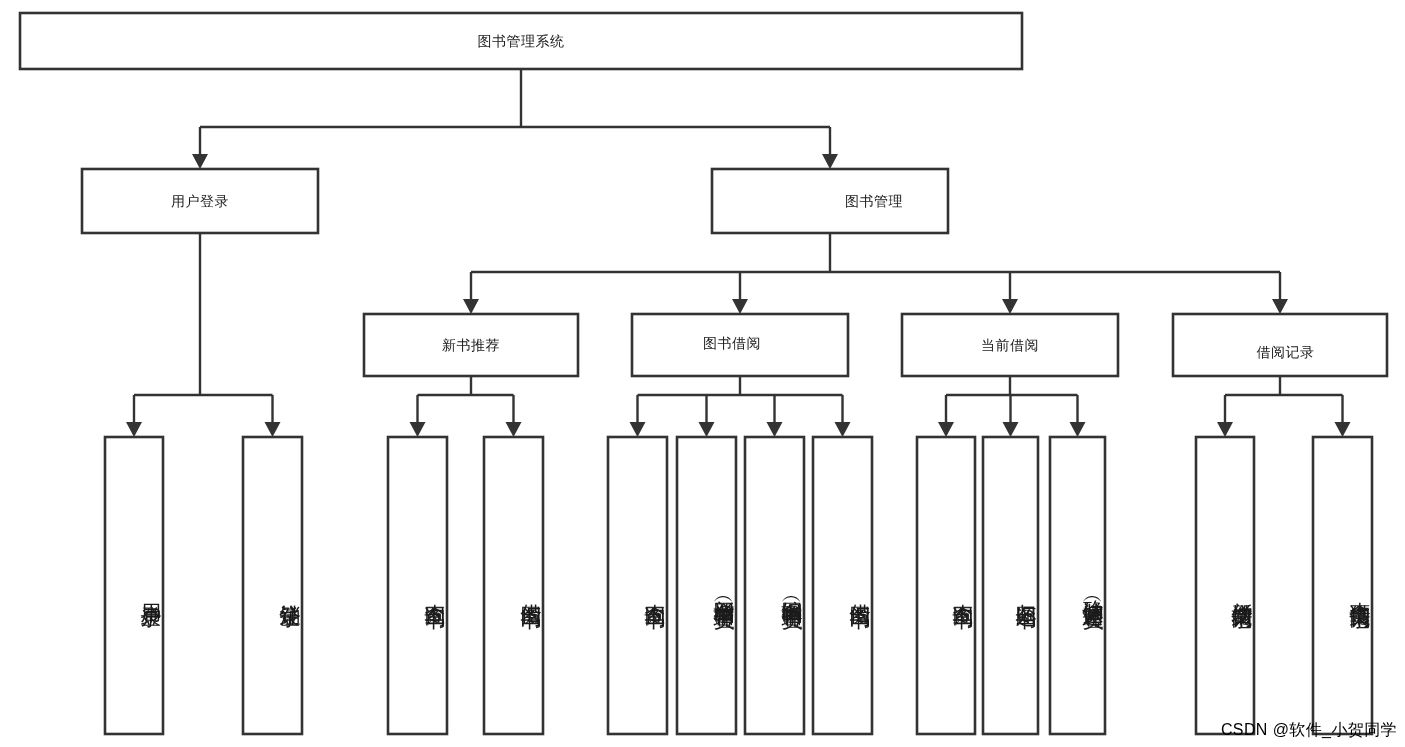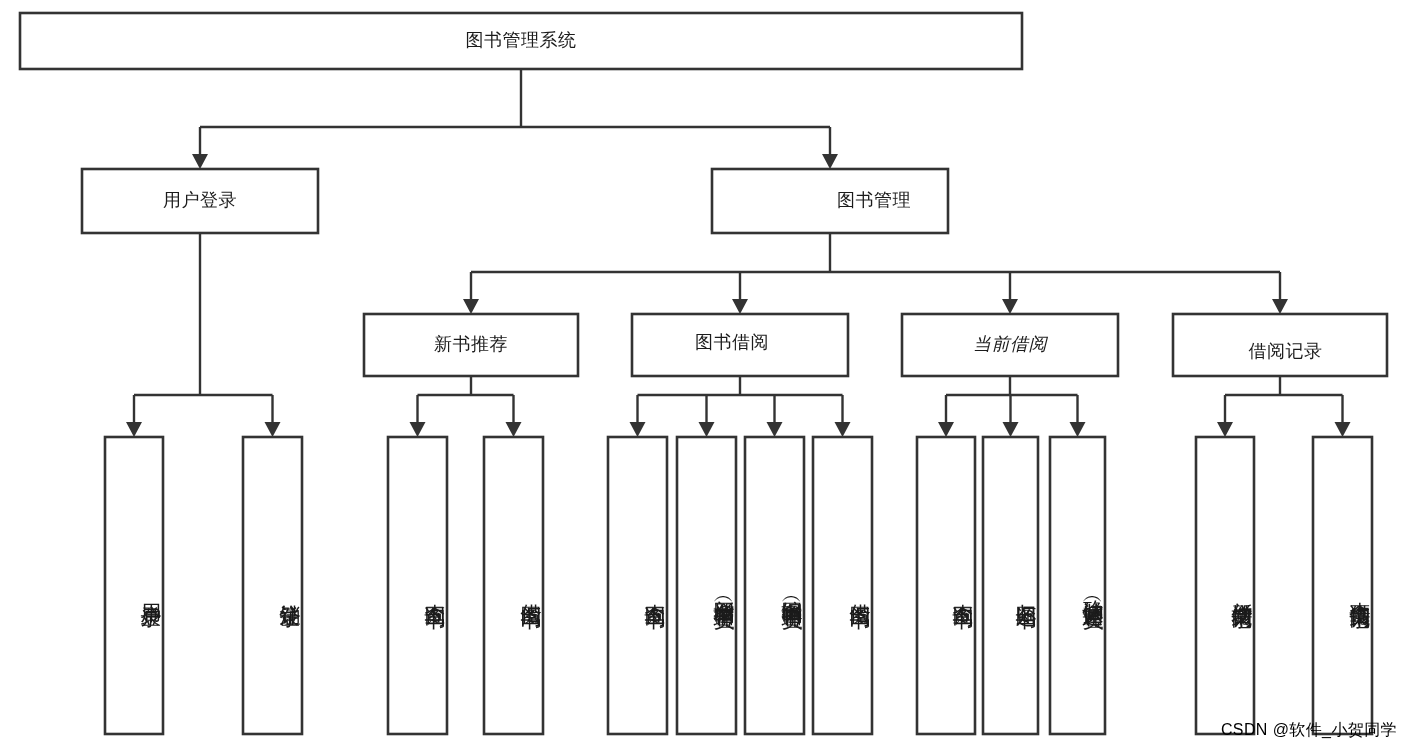--- a/index.html
+++ b/index.html
@@ -42,21 +42,21 @@
     position: absolute;
     display: flex;
     align-items: center;
     justify-content: center;
     color: #1b1b1b;
     font-family: "Liberation Sans", "DejaVu Sans", sans-serif;
     pointer-events: none;
     box-sizing: border-box;
   }
   .node-label.horizontal {
-    font-size: 18px;
+    font-size: 14px;
     letter-spacing: 0.5px;
     line-height: 1.2;
     white-space: nowrap;
   }
   .node-label.vertical {
     writing-mode: vertical-rl;
     text-orientation: upright;
     font-size: 21px;
     line-height: 1.18;
     letter-spacing: 1.5px;
@@ -158,21 +158,21 @@
         <rect x="1313" y="437" width="59" height="297" class="node-box"></rect>
       </g>
   </svg>
 
   <div id="label-layer">
       <div class="node-label horizontal" style="left: 20px; top: 13px; width: 1002px; height: 56px;">图书管理系统</div>
       <div class="node-label horizontal" style="left: 82px; top: 169px; width: 236px; height: 64px;">用户登录</div>
       <div class="node-label horizontal" style="left: 712px; top: 169px; width: 236px; height: 64px; margin-left: 44px;">图书管理</div>
       <div class="node-label horizontal" style="left: 364px; top: 314px; width: 214px; height: 62px;">新书推荐</div>
       <div class="node-label horizontal" style="left: 632px; top: 312px; width: 200px; height: 62px;">图书借阅</div>
-      <div class="node-label horizontal" style="left: 902px; top: 314px; width: 216px; height: 62px; font-style: italic;">当前借阅</div>
+      <div class="node-label horizontal" style="left: 902px; top: 314px; width: 216px; height: 62px;">当前借阅</div>
       <div class="node-label horizontal" style="left: 1173px; top: 314px; width: 214px; height: 76px; padding-left: 11px;">借阅记录</div>
       <div class="node-label vertical" style="left: 105px; top: 437px; width: 58px; height: 297px;">用户登录</div>
       <div class="node-label vertical" style="left: 243px; top: 437px; width: 59px; height: 297px;">注销登录</div>
       <div class="node-label vertical" style="left: 388px; top: 437px; width: 59px; height: 297px;">查询图书</div>
       <div class="node-label vertical" style="left: 484px; top: 437px; width: 59px; height: 297px;">借阅图书</div>
       <div class="node-label vertical" style="left: 608px; top: 437px; width: 59px; height: 297px;">查询图书</div>
       <div class="node-label vertical" style="left: 677px; top: 437px; width: 59px; height: 297px;">新增图书（管理员）</div>
       <div class="node-label vertical" style="left: 745px; top: 437px; width: 59px; height: 297px;">编辑图书（管理员）</div>
       <div class="node-label vertical" style="left: 813px; top: 437px; width: 59px; height: 297px;">借阅图书</div>
       <div class="node-label vertical" style="left: 917px; top: 437px; width: 58px; height: 297px;">查询图书</div>

